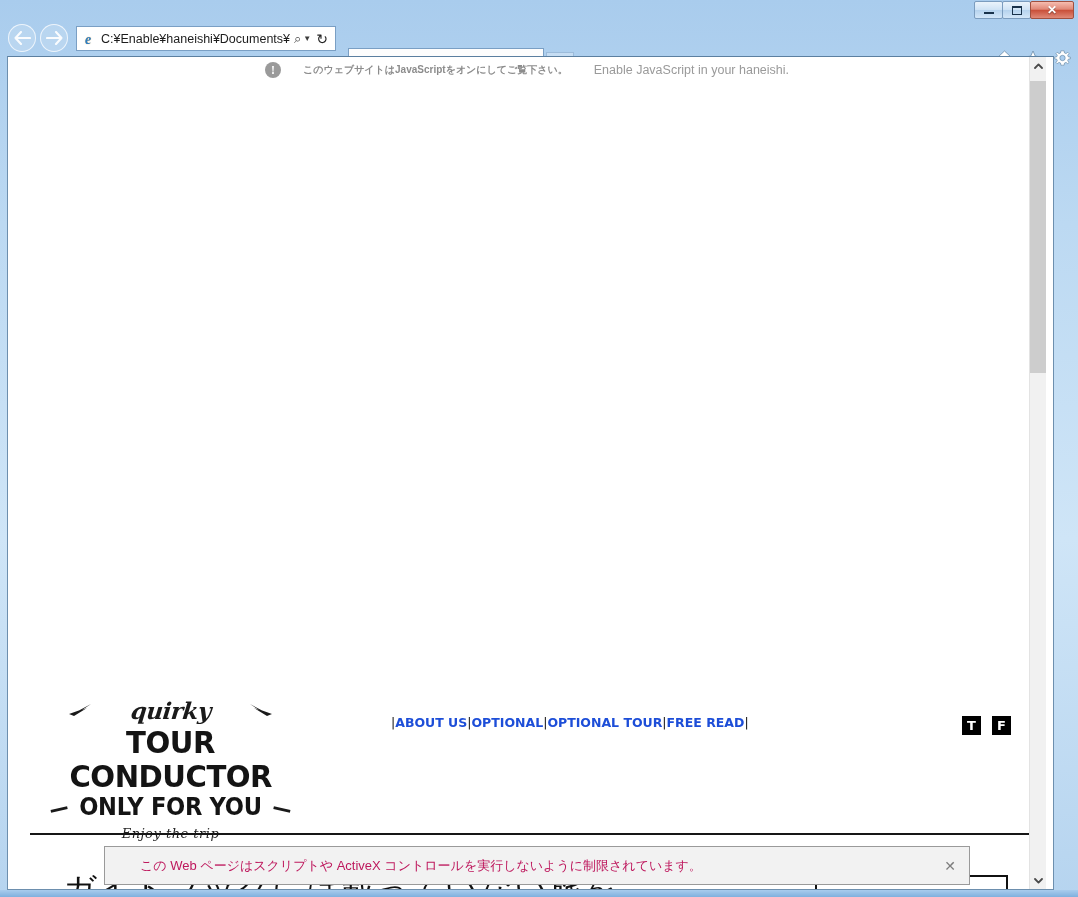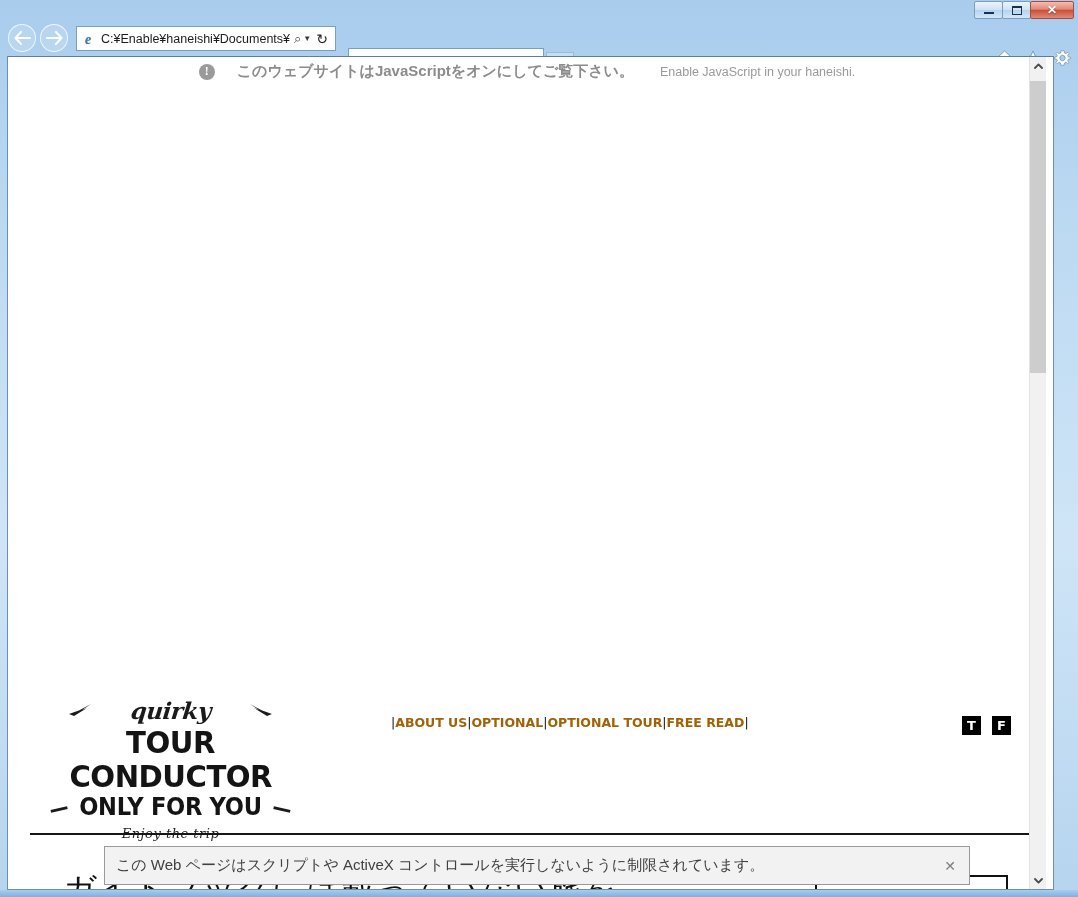--- a/index.html
+++ b/index.html
@@ -186,21 +186,21 @@
     border-radius: 50%;
     background: #9a9a9a;
     color: #ffffff;
     font-size: 12px;
     font-weight: bold;
     display: flex; align-items: center; justify-content: center;
     font-family: "Liberation Serif", serif;
     margin-right: 22px;
   }
   #js-warn-ja {
-    font-size: 15px;
+    font-size: 10px;
     font-weight: bold;
     color: #8c8c8c;
     letter-spacing: 0px;
   }
   #js-warn-en {
     font-size: 12.5px;
     color: #9a9a9a;
     margin-left: 26px;
   }
 
@@ -279,21 +279,21 @@
     left: 383px; top: 68px;
     display: flex;
     align-items: center;
     font-family: "DejaVu Sans", sans-serif;
     font-size: 12.5px;
     font-weight: bold;
     color: #111111;
     letter-spacing: 0px;
   }
   #site-nav .sep { color: #111; padding: 0; font-weight: normal; }
-  #site-nav a { color: #a16207; text-decoration: none; }
+  #site-nav a { color: #1d4ed8; text-decoration: none; }
 
   #social {
     position: absolute;
     left: 954px; top: 69px;
     display: flex;
     gap: 11px;
   }
   .soc {
     width: 19px; height: 19px;
     background: #000000;
@@ -372,23 +372,23 @@
     width: 866px; height: 39px;
     background: #f2f2f2;
     border: 1px solid #9a9a9a;
     box-sizing: border-box;
     display: flex;
     align-items: center;
     padding: 0 6px;
   }
   #notif-text {
     flex: 1;
-    font-size: 15px;
-    color: #404040;
-    margin-left: 5px;
+    font-size: 13px;
+    color: #be185d;
+    margin-left: 29px;
     white-space: nowrap;
   }
   #notif-btn-wrap {
     position: relative;
     padding: 4px;
     margin-right: 8px;
   }
   #notif-btn-ring {
     position: absolute;
     left: 0; top: 0; right: 0; bottom: 0;

